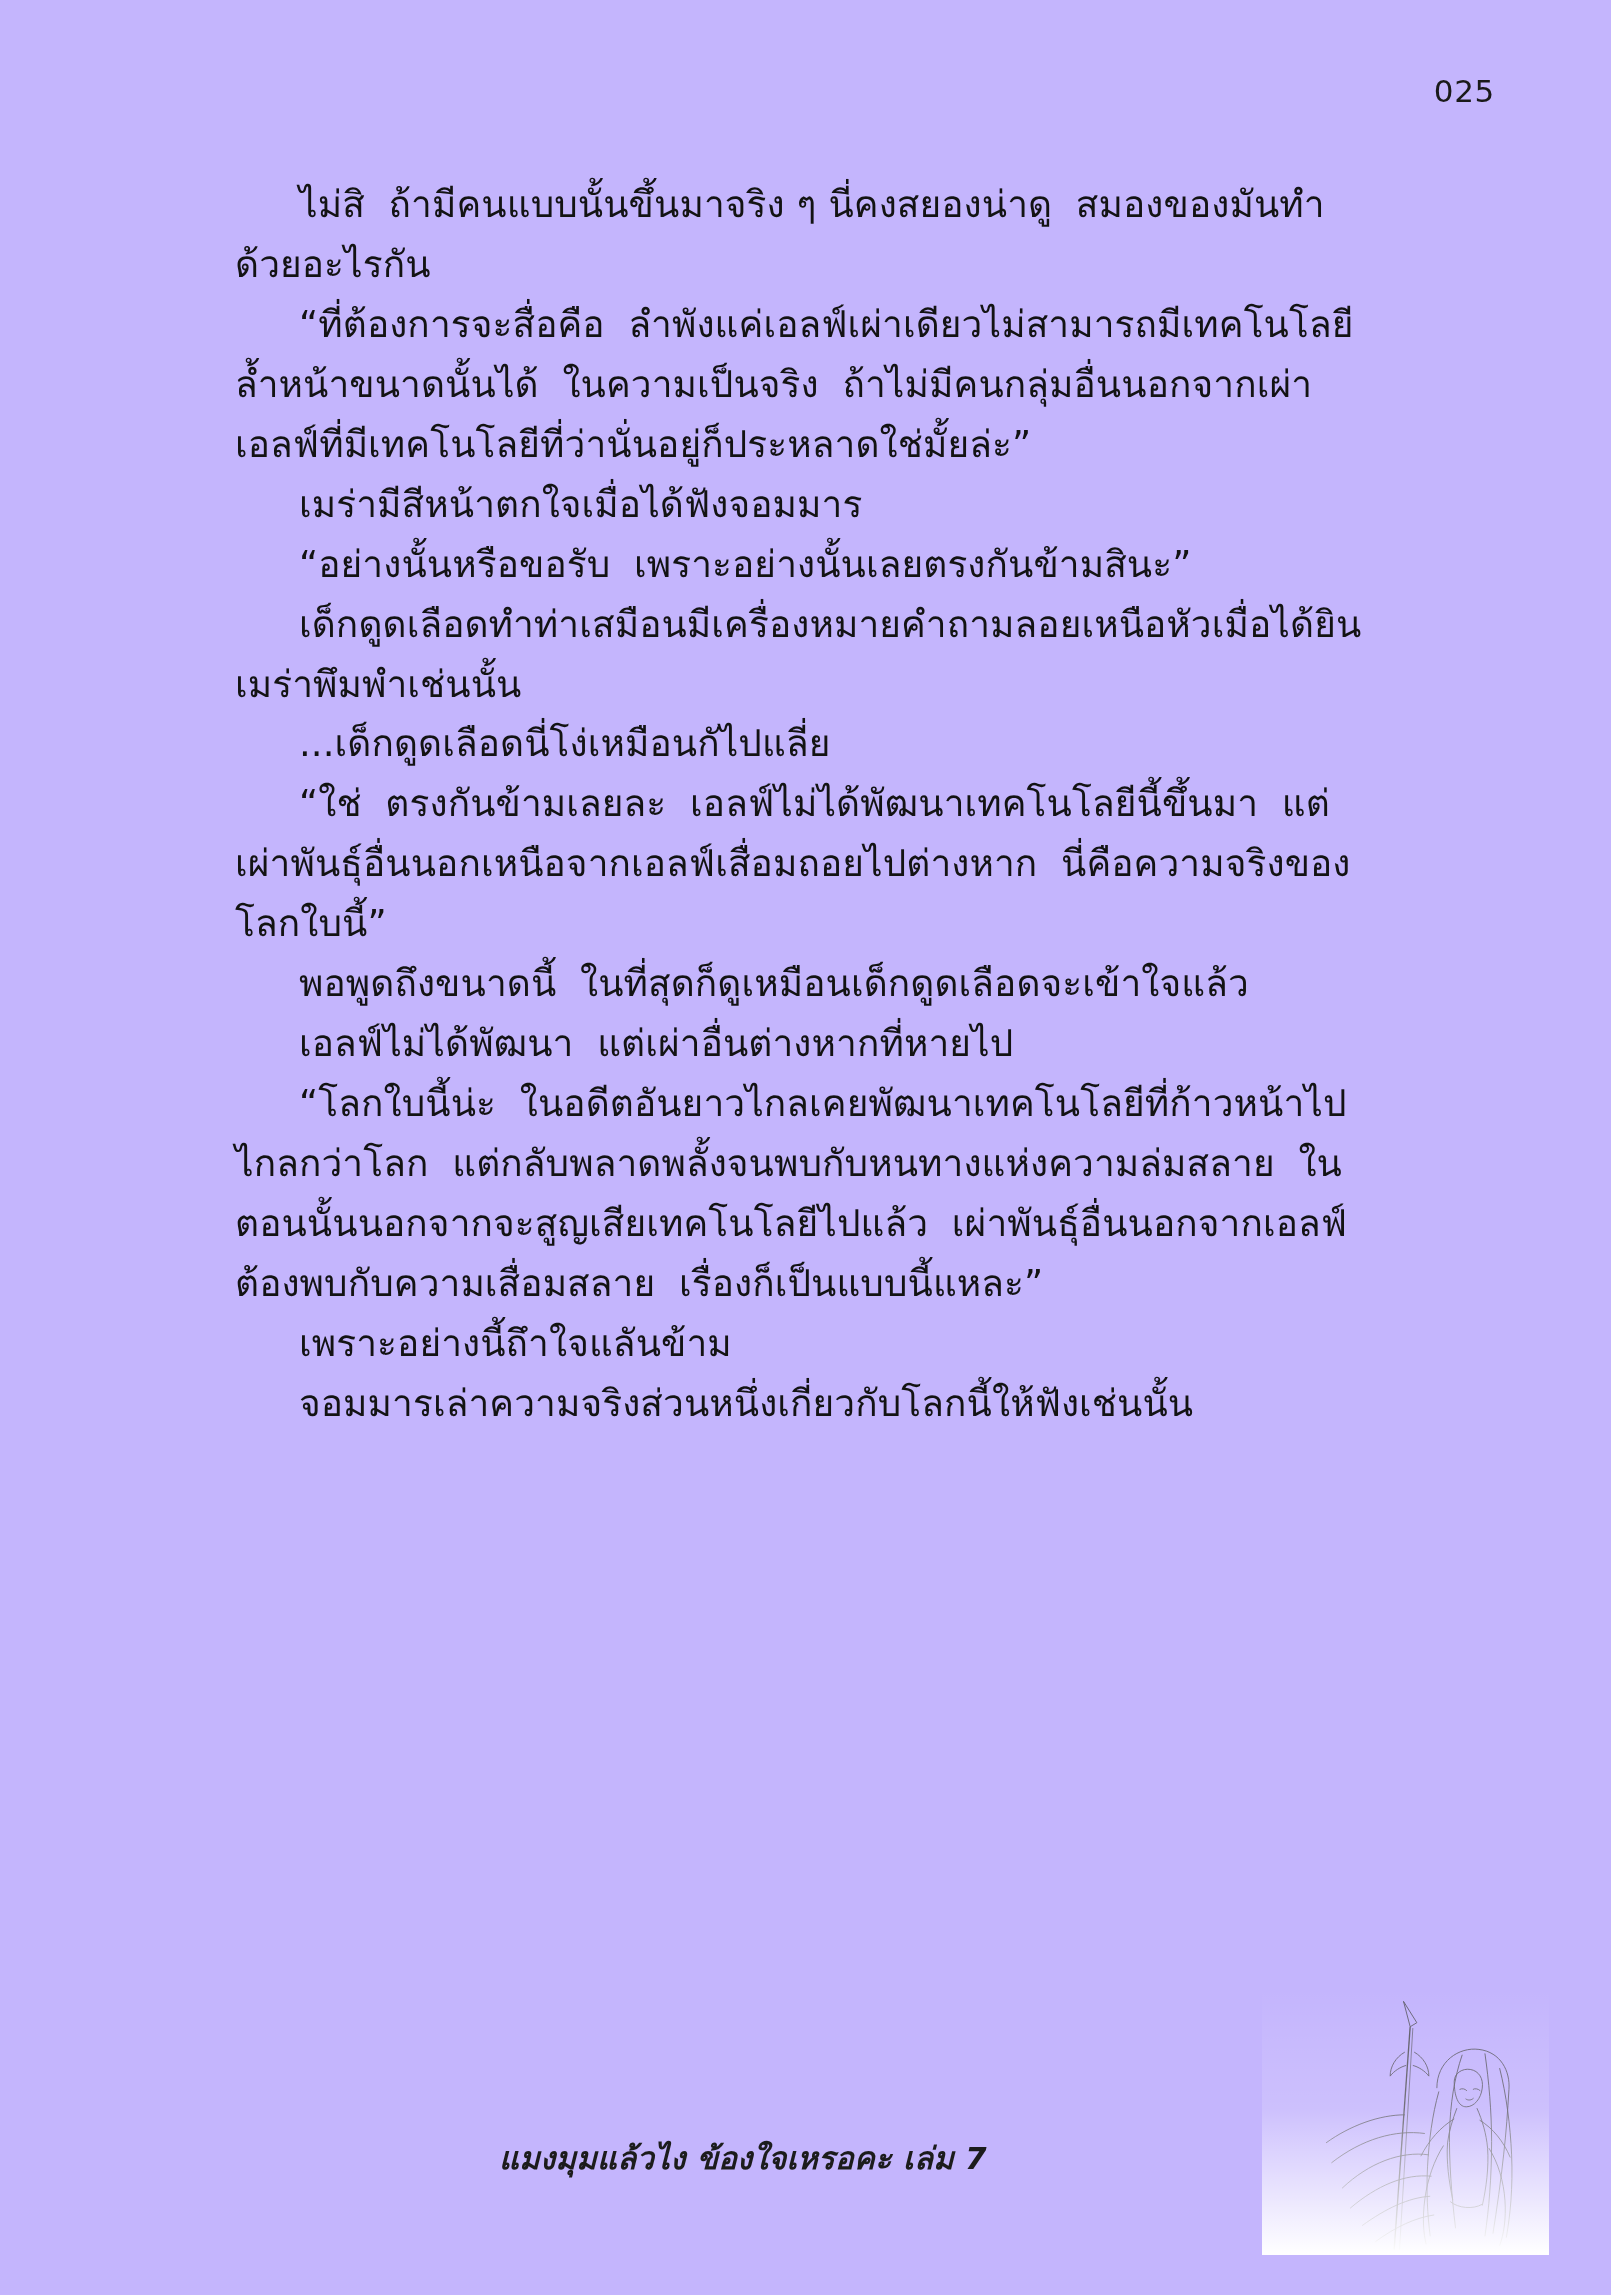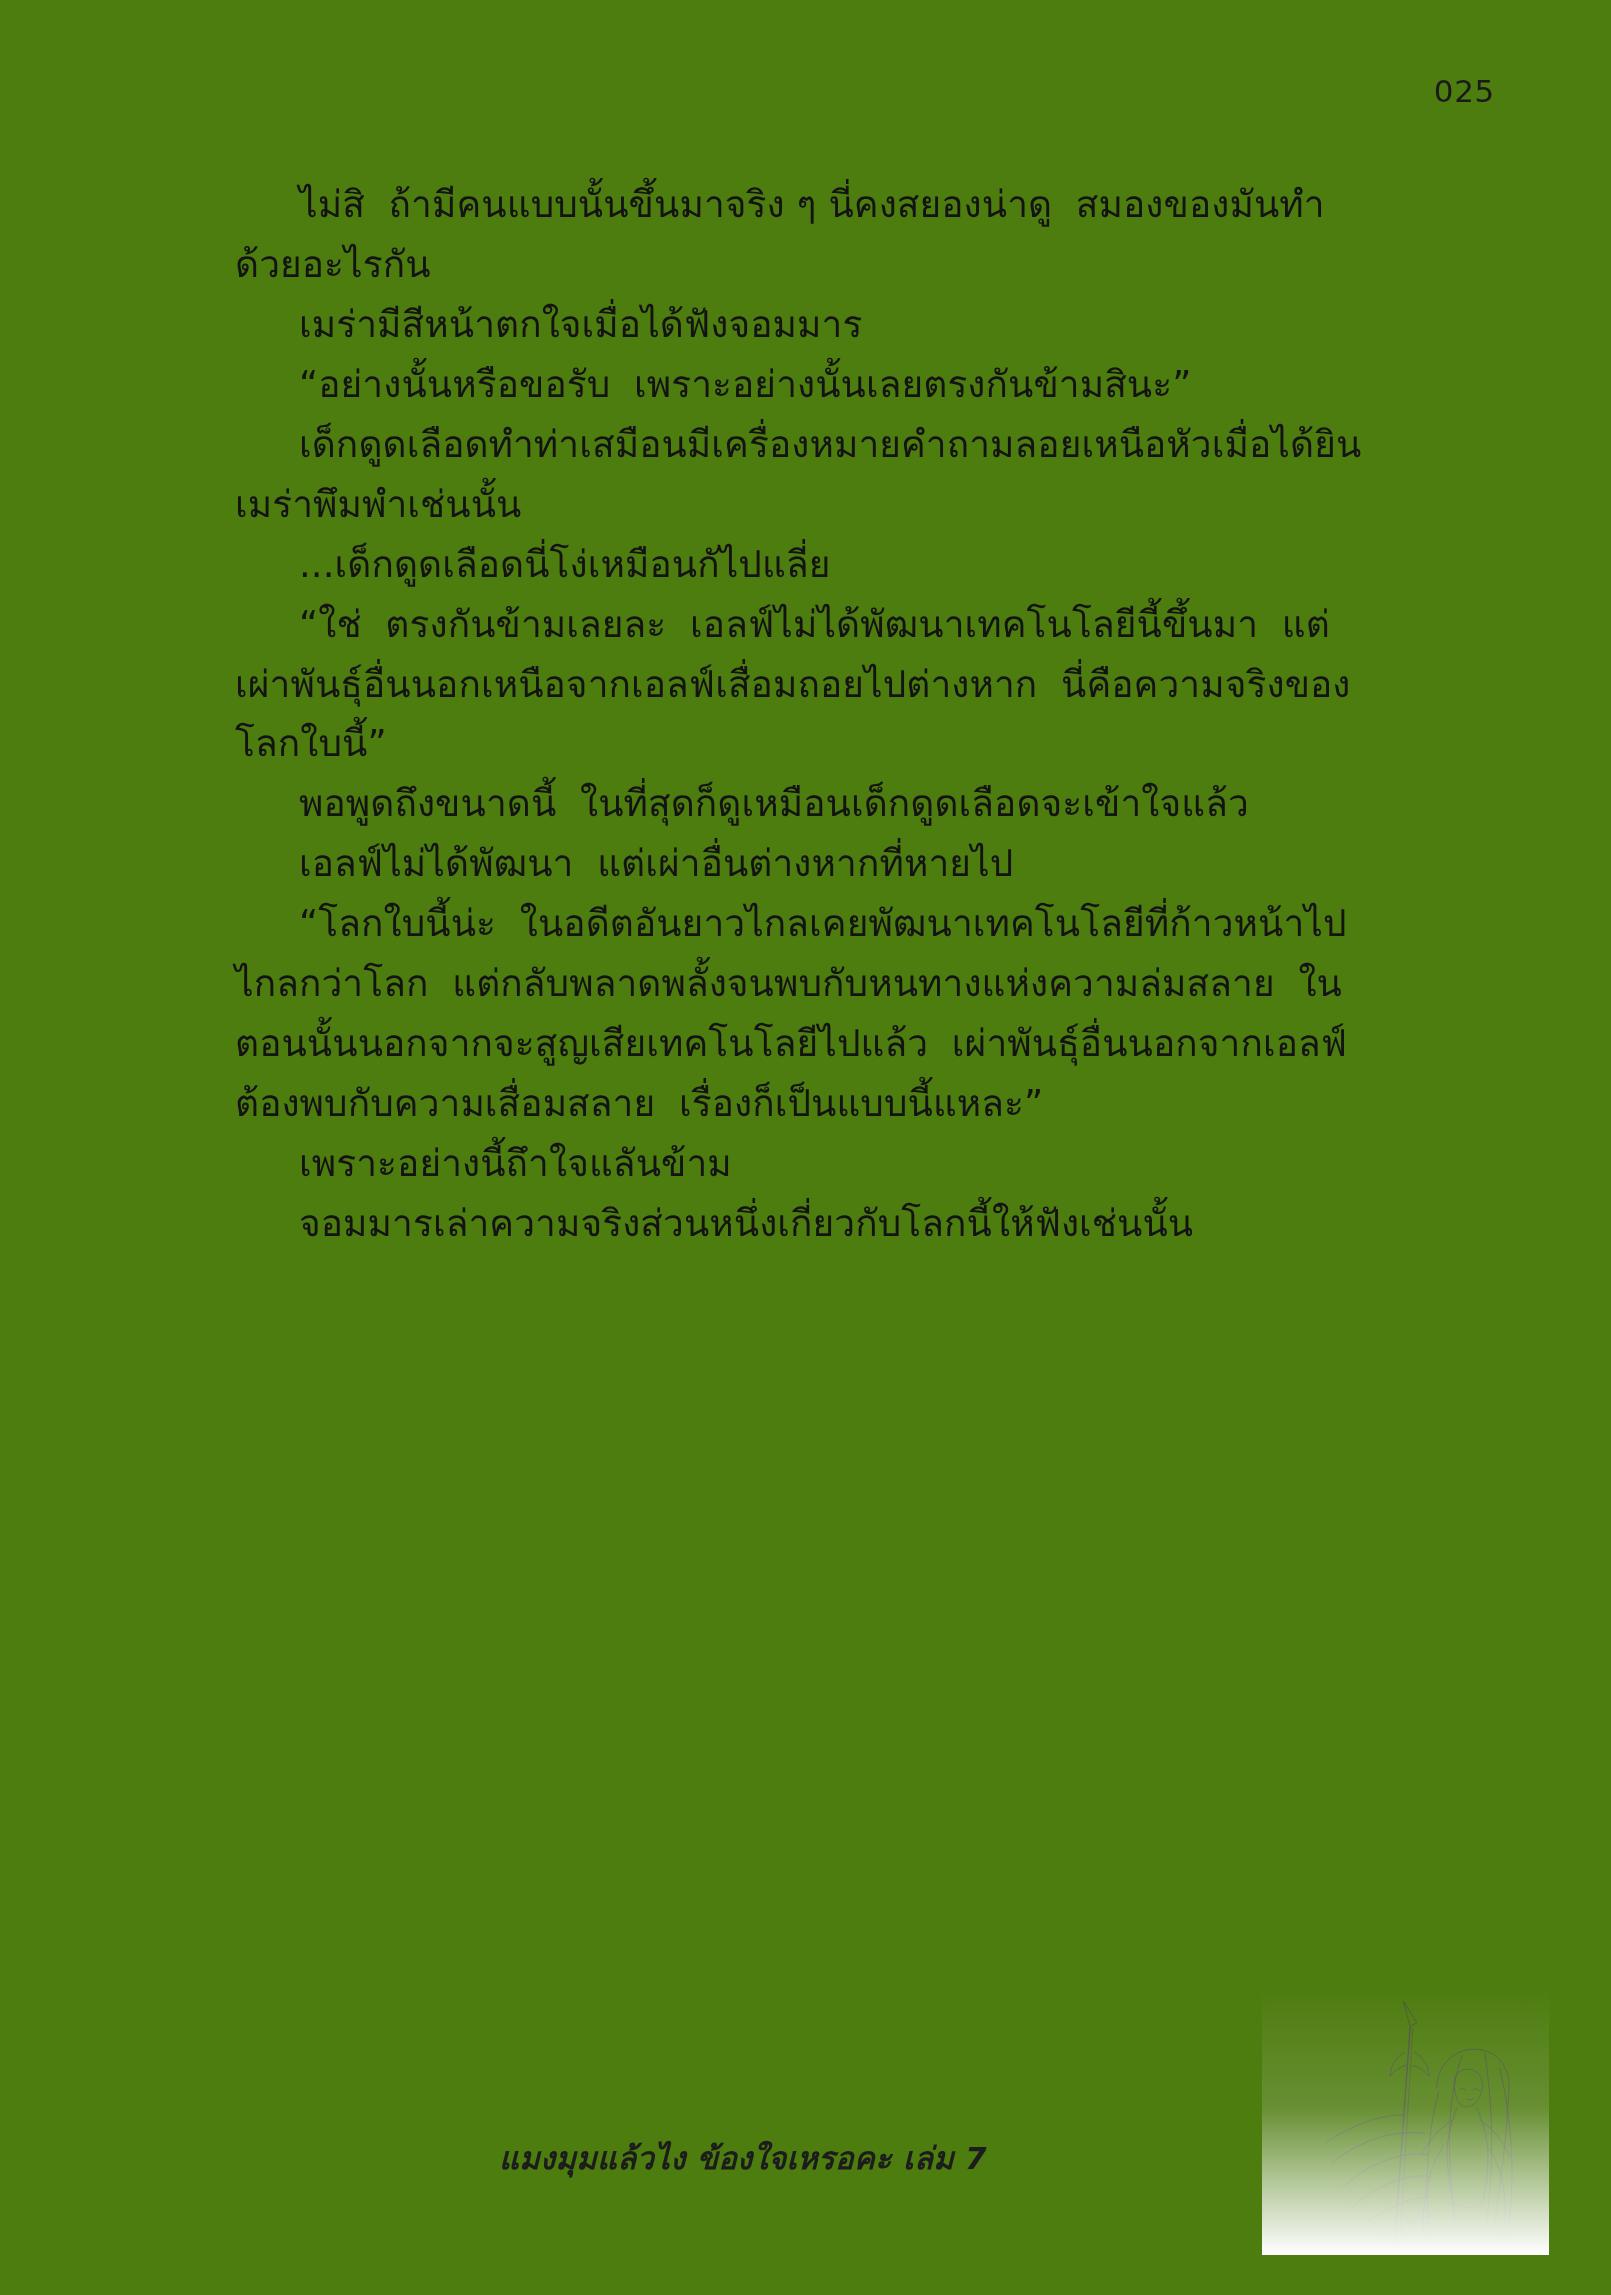--- a/index.html
+++ b/index.html
@@ -12,21 +12,21 @@
     height: 2295px;
     position: relative;
     font-family: "DejaVu Sans", "Liberation Sans", sans-serif;
     color: #111111;
     overflow: hidden;
   }
 
   .page {
     position: absolute;
     inset: 0;
-    background: #4d7c0f;
+    background: #c4b5fd;
   }
 
   .page-number {
     position: absolute;
     top: 73px;
     right: 117px;
     font-size: 31px;
     letter-spacing: 0.7px;
     color: #1a1a1a;
     font-family: "DejaVu Sans", "Liberation Sans", sans-serif;
@@ -85,20 +85,21 @@
 </style>
 </head>
 <body>
 
 <div class="page">
 
   <div class="page-number">025</div>
 
   <div class="body-text">
     <p class="para">ไม่สิ  ถ้ามีคนแบบนั้นขึ้นมาจริง ๆ นี่คงสยองน่าดู  สมองของมันทำด้วยอะไรกัน</p>
+    <p class="para">“ที่ต้องการจะสื่อคือ  ลำพังแค่เอลฟ์เผ่าเดียวไม่สามารถมีเทคโนโลยีล้ำหน้าขนาดนั้นได้  ในความเป็นจริง  ถ้าไม่มีคนกลุ่มอื่นนอกจากเผ่าเอลฟ์ที่มีเทคโนโลยีที่ว่านั่นอยู่ก็ประหลาดใช่มั้ยล่ะ”</p>
     <p class="para">เมร่ามีสีหน้าตกใจเมื่อได้ฟังจอมมาร</p>
     <p class="para">“อย่างนั้นหรือขอรับ  เพราะอย่างนั้นเลยตรงกันข้ามสินะ”</p>
     <p class="para">เด็กดูดเลือดทำท่าเสมือนมีเครื่องหมายคำถามลอยเหนือหัวเมื่อได้ยินเมร่าพึมพำเช่นนั้น</p>
     <p class="para">...เด็กดูดเลือดนี่โง่เหมือนกัไปแลี่ย</p>
     <p class="para">“ใช่  ตรงกันข้ามเลยละ  เอลฟ์ไม่ได้พัฒนาเทคโนโลยีนี้ขึ้นมา  แต่เผ่าพันธุ์อื่นนอกเหนือจากเอลฟ์เสื่อมถอยไปต่างหาก  นี่คือความจริงของโลกใบนี้”</p>
     <p class="para">พอพูดถึงขนาดนี้  ในที่สุดก็ดูเหมือนเด็กดูดเลือดจะเข้าใจแล้ว</p>
     <p class="para">เอลฟ์ไม่ได้พัฒนา  แต่เผ่าอื่นต่างหากที่หายไป</p>
     <p class="para">“โลกใบนี้น่ะ  ในอดีตอันยาวไกลเคยพัฒนาเทคโนโลยีที่ก้าวหน้าไปไกลกว่าโลก  แต่กลับพลาดพลั้งจนพบกับหนทางแห่งความล่มสลาย  ในตอนนั้นนอกจากจะสูญเสียเทคโนโลยีไปแล้ว  เผ่าพันธุ์อื่นนอกจากเอลฟ์ต้องพบกับความเสื่อมสลาย  เรื่องก็เป็นแบบนี้แหละ”</p>
     <p class="para">เพราะอย่างนี้ถึาใจแลันข้าม</p>
     <p class="para">จอมมารเล่าความจริงส่วนหนึ่งเกี่ยวกับโลกนี้ให้ฟังเช่นนั้น</p>

